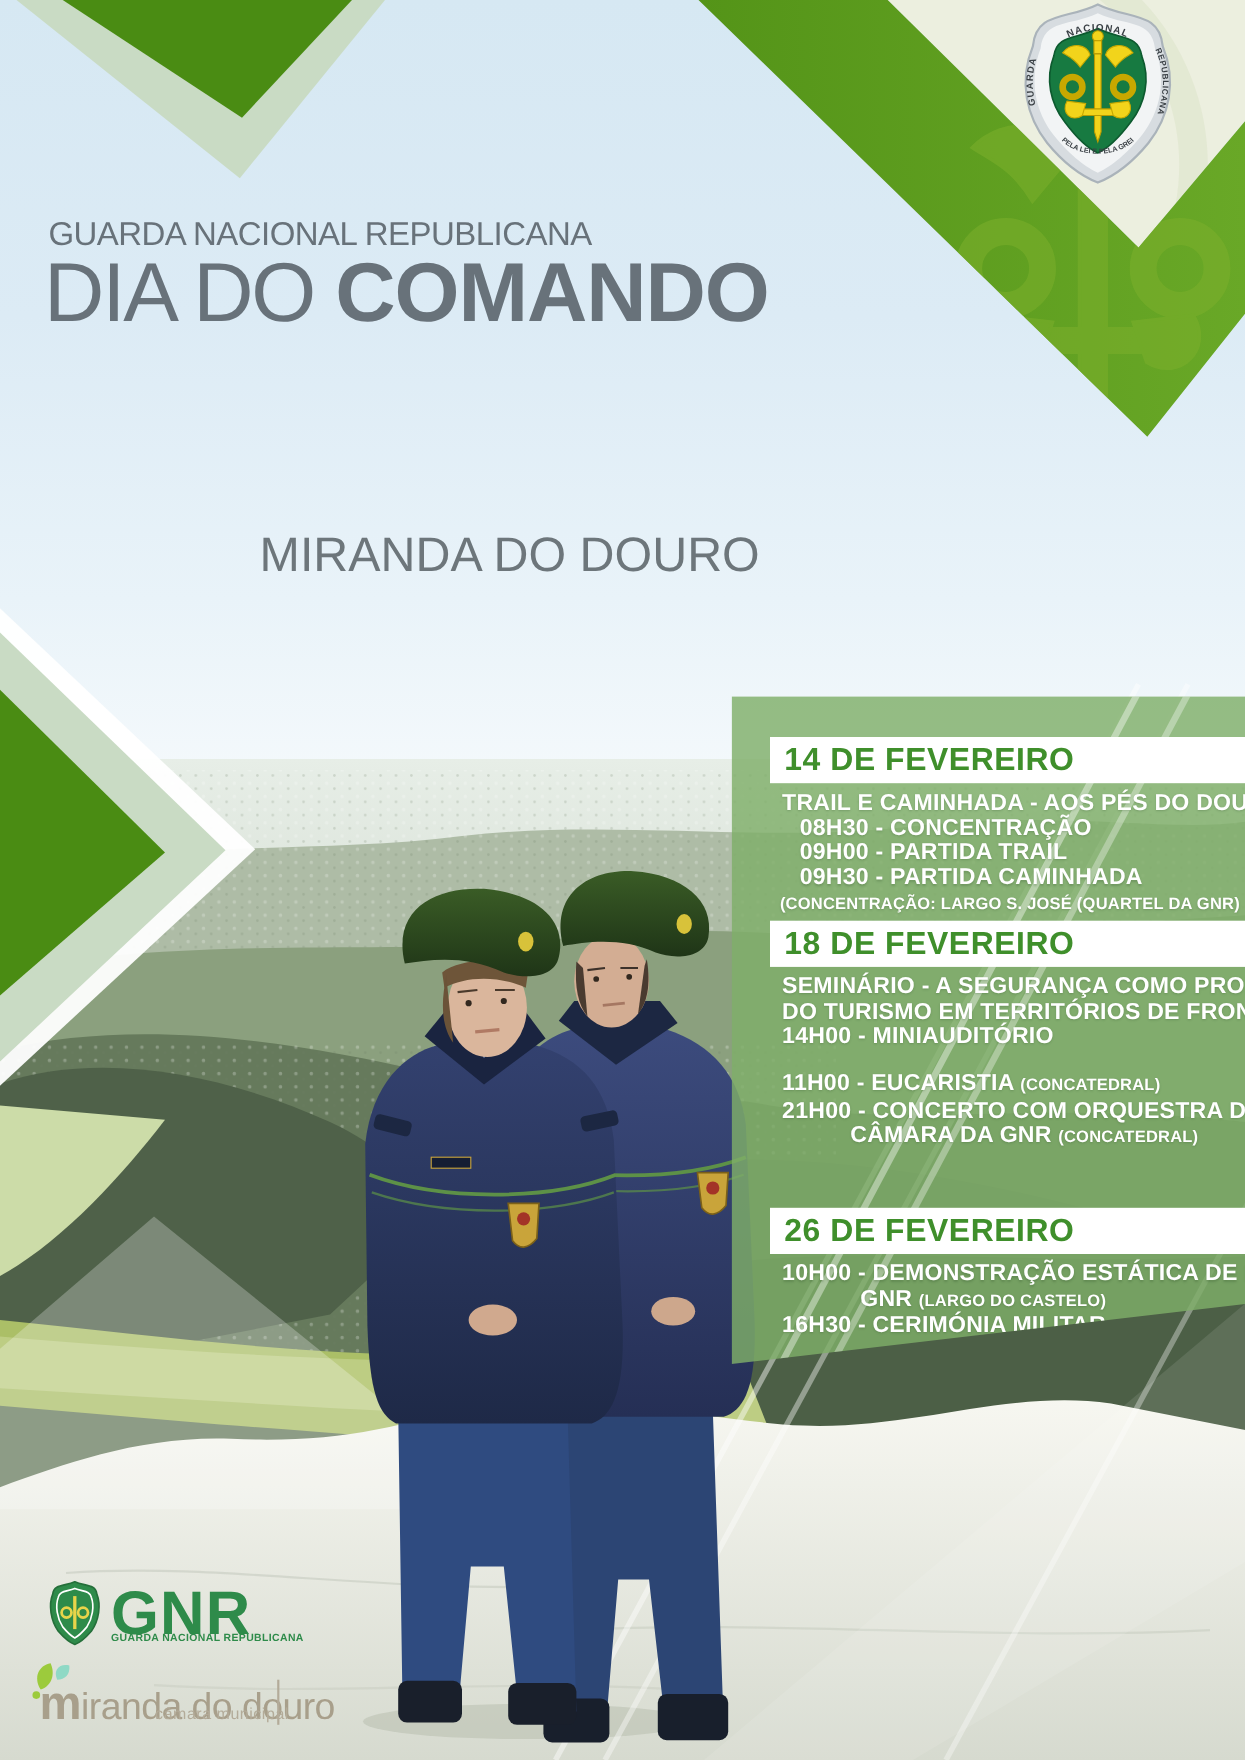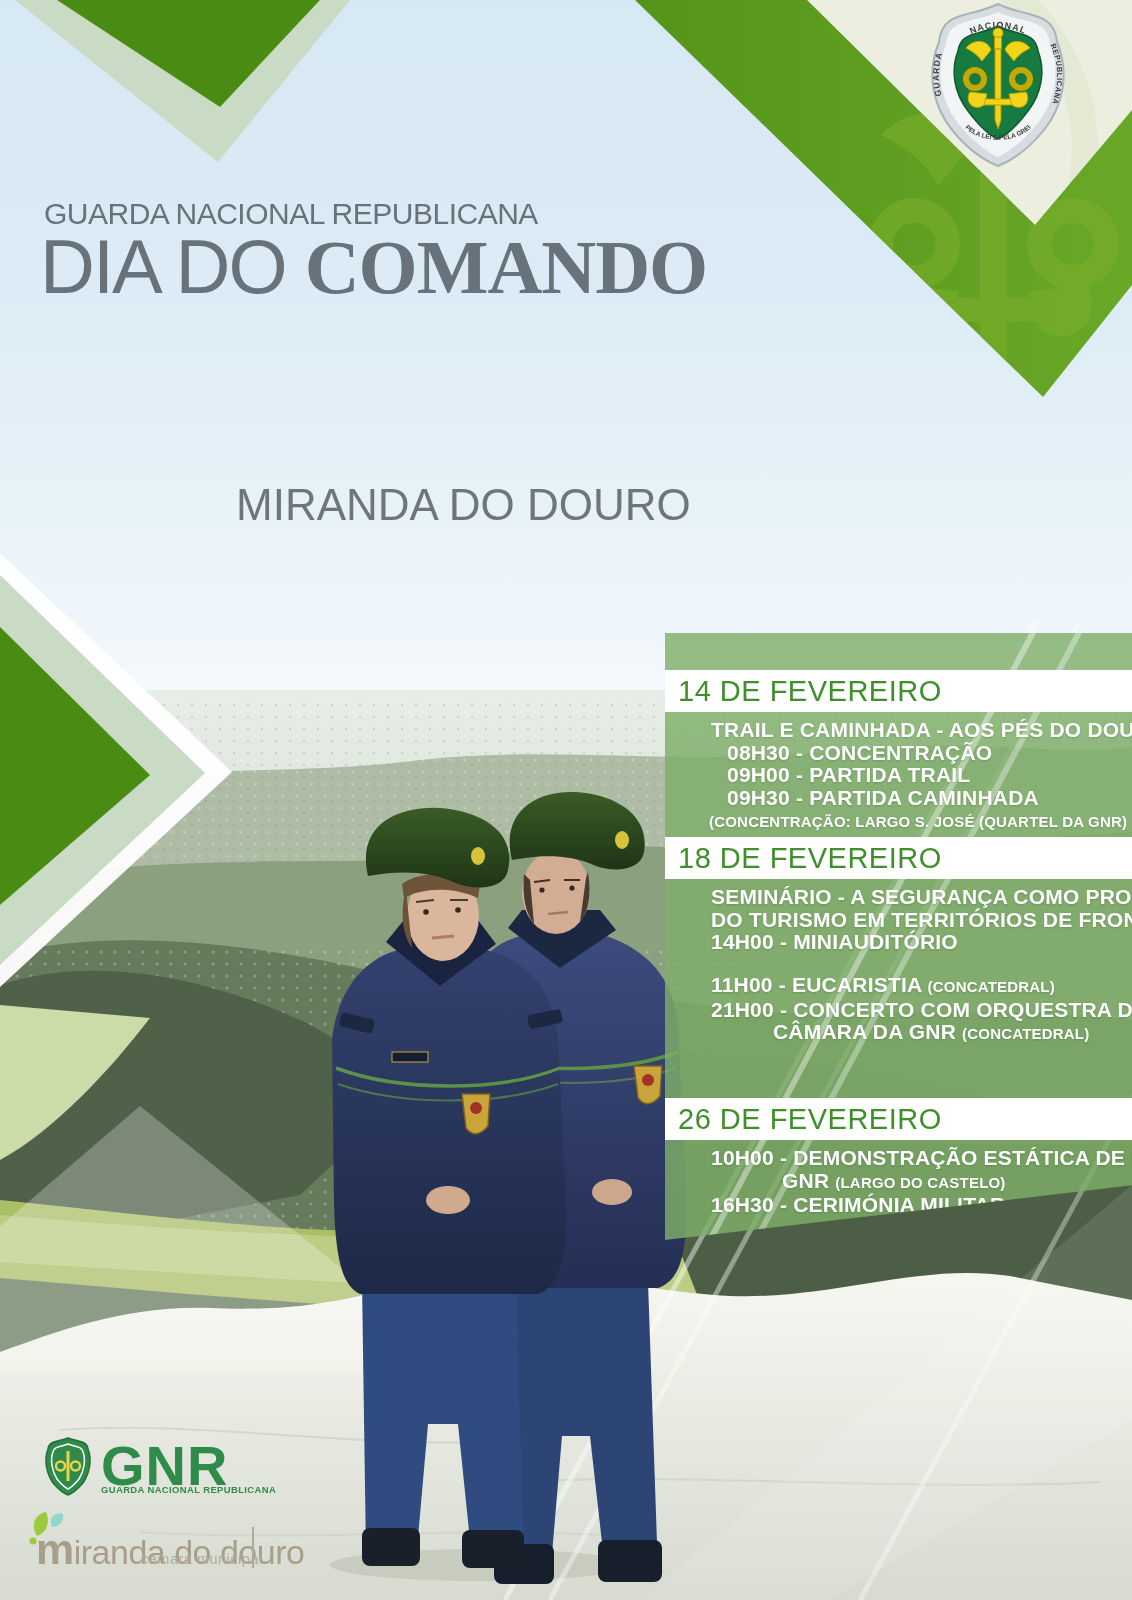--- a/index.html
+++ b/index.html
@@ -7,41 +7,41 @@
     position:relative;width:1132px;height:1600px;overflow:hidden;
     font-family:"Liberation Sans",sans-serif;
     background:linear-gradient(180deg,#d6e8f3 0%,#dcebf5 18%,#e9f3f9 34%,#f6fafc 46%,#ffffff 58%);
   }
   svg{display:block;}
   #artwork{position:absolute;left:0;top:0;z-index:1;}
   
   .abs{position:absolute;z-index:3;line-height:1;white-space:nowrap;}
   #kicker{left:44px;top:199px;font-size:30px;letter-spacing:-.5px;color:var(--title-gray);}
   #main-title{left:40px;top:229px;font-size:76px;letter-spacing:-2px;color:var(--title-gray);font-weight:400;}
-  #main-title .bold{font-weight:700;letter-spacing:-1px;font-family:Liberation Serif, serif;}
+  #main-title .bold{font-weight:700;letter-spacing:-1px;}
   #subtitle{left:40px;top:305px;font-size:62px;letter-spacing:-1.5px;color:var(--title-gray);}
   #program-title{left:169px;top:420px;font-size:58px;font-weight:700;letter-spacing:-1px;color:var(--program-green);}
   #program-loc{left:236px;top:483px;font-size:44px;color:#6d767b;}
   #prog-heading{right:102px;top:592px;font-size:42px;letter-spacing:2.5px;color:var(--heading-green);}
   
   #panel{
     position:absolute;left:665px;top:633px;width:467px;height:607px;z-index:2;
     background:var(--panel-green);
     clip-path:polygon(0 0,100% 0,100% 91%,0 100%);
     overflow:hidden;
   }
   .slash{position:absolute;width:6px;height:980px;background:rgba(255,255,255,.40);
     transform:rotate(28deg);transform-origin:50% 50%;top:-180px;}
   #slash-a{left:200px;}
   #slash-b{left:246px;opacity:.85;}
   #sections{position:absolute;inset:0;}
   .section{position:absolute;left:0;right:0;color:#fff;}
   .datebar{
-    height:42px;line-height:42px;background:#ffffff;
-    color:var(--date-green);font-size:29px;font-weight:400;letter-spacing:.5px;
+    margin-left:35px;height:42px;line-height:42px;background:#ffffff;
+    color:var(--date-green);font-size:29px;font-weight:700;letter-spacing:.5px;
     padding-left:13px;
   }
   .items{margin-top:7px;font-weight:700;}
   .line{font-size:21px;line-height:22.5px;letter-spacing:.2px;
     text-shadow:0 1px 2px rgba(40,70,35,.25);white-space:nowrap;}
   .line .small{font-size:15px;}
   .lvl-a{padding-left:46px;}
   .lvl-b{padding-left:62px;}
   .lvl-c{padding-left:108px;}
   .lvl-d{padding-left:117px;}

